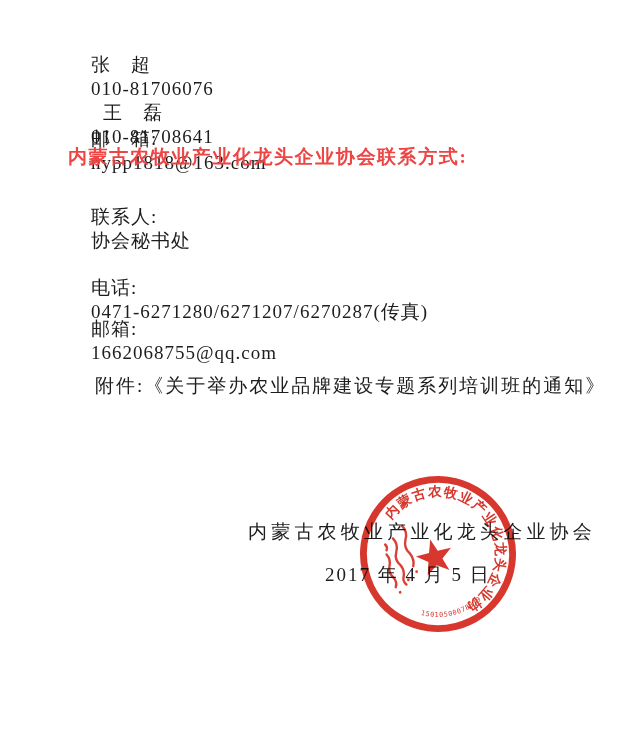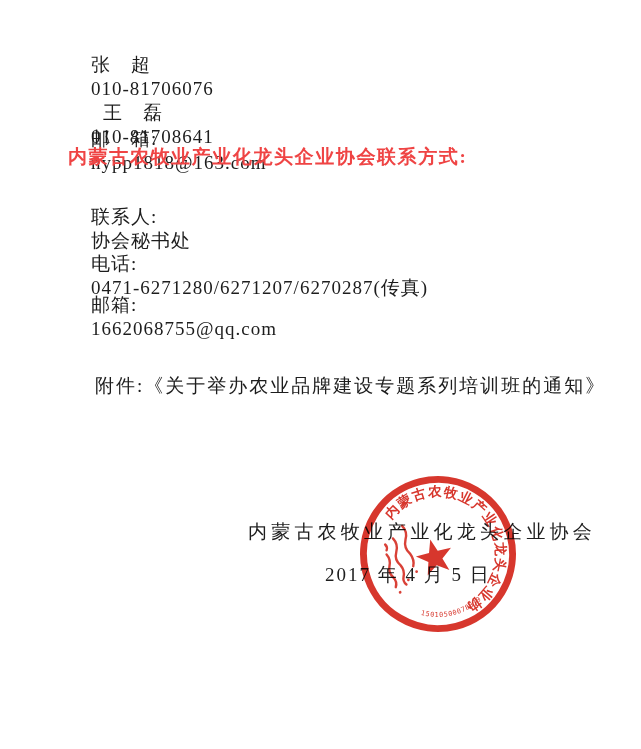--- a/index.html
+++ b/index.html
@@ -15,21 +15,21 @@
     position:absolute;left:68px;
     font-size:19px;line-height:24px;
     letter-spacing:1px;white-space:pre;
   }
   .row .name{display:inline-block;width:84px;margin-top:7px;}
   .row .phone1{display:inline-block;width:152px;}
   .row .name2{display:inline-block;width:68px;margin-left:12px;}
   .email-label{display:inline-block;width:97px;}
   .heading{font-weight:700;letter-spacing:1.6px;color:#ef4444;}
   .label-person{display:inline-block;width:80px;}
-  .label-sm{display:inline-block;width:63px;}
+  .label-sm{display:inline-block;width:63px;margin-top:24px;}
   .attachment{letter-spacing:2px;}
   .sig-org{position:absolute;left:248px;top:519px;font-size:19px;letter-spacing:4.2px;white-space:pre;}
   .sig-date{position:absolute;left:325px;top:562px;font-size:19px;letter-spacing:2px;white-space:pre;}
   .seal{
     position:absolute;left:356px;top:472px;
     width:164px;height:164px;
     mix-blend-mode:multiply;opacity:.93;
     pointer-events:none;
   }
   .seal svg{display:block;width:100%;height:100%;}

